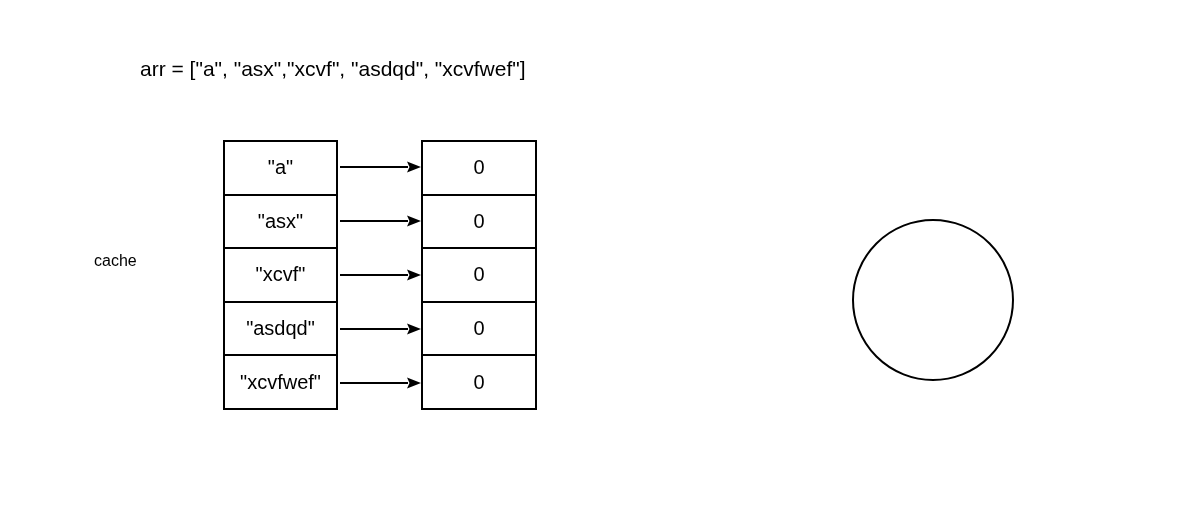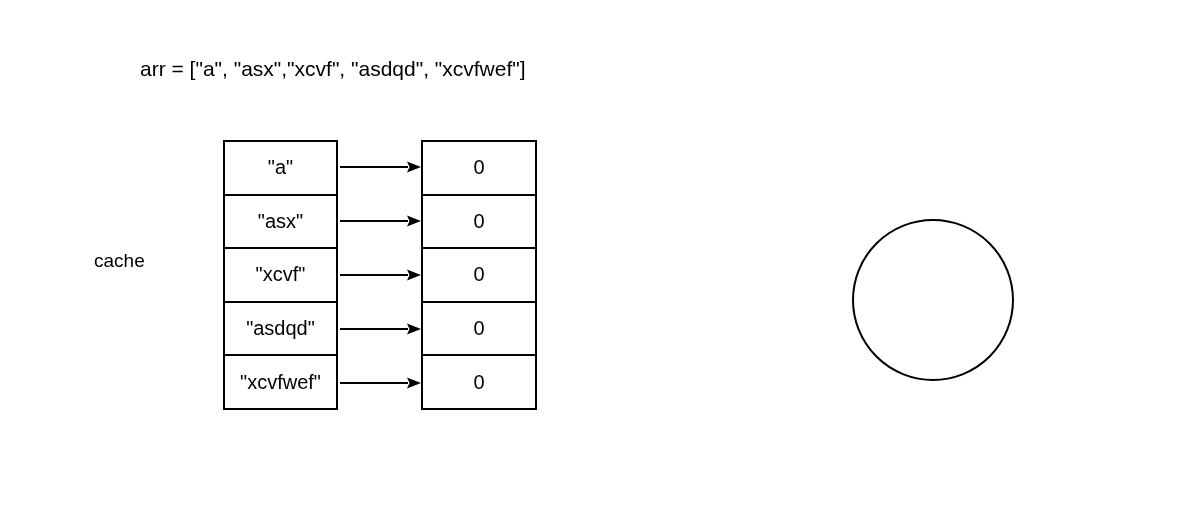--- a/index.html
+++ b/index.html
@@ -22,21 +22,21 @@
     top: 56px;
     font-size: 21px;
     line-height: 25px;
     white-space: pre;
     color: #000000;
   }
   .cache-label {
     position: absolute;
     left: 94px;
     top: 249px;
-    font-size: 19px;
+    font-size: 16px;
     line-height: 24px;
     color: #000000;
   }
   .column {
     position: absolute;
     top: 140px;
     height: 270px;
     border: 2px solid #000000;
     box-sizing: border-box;
     display: flex;

